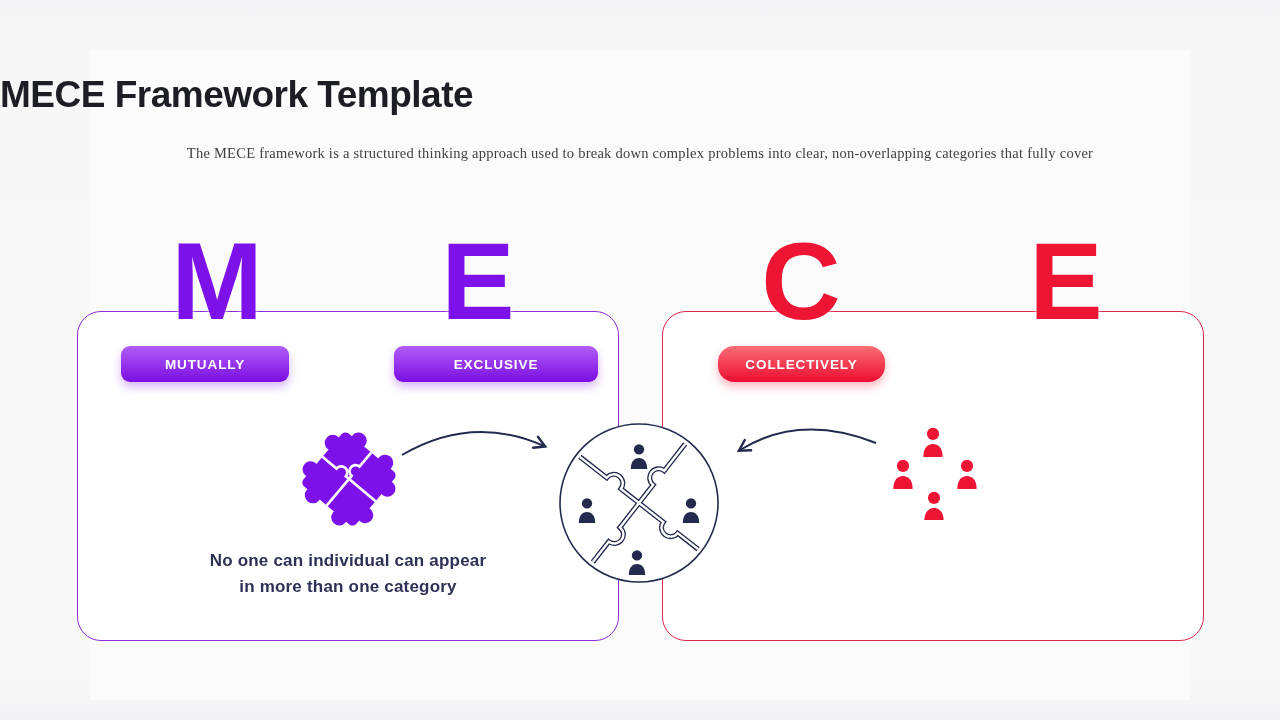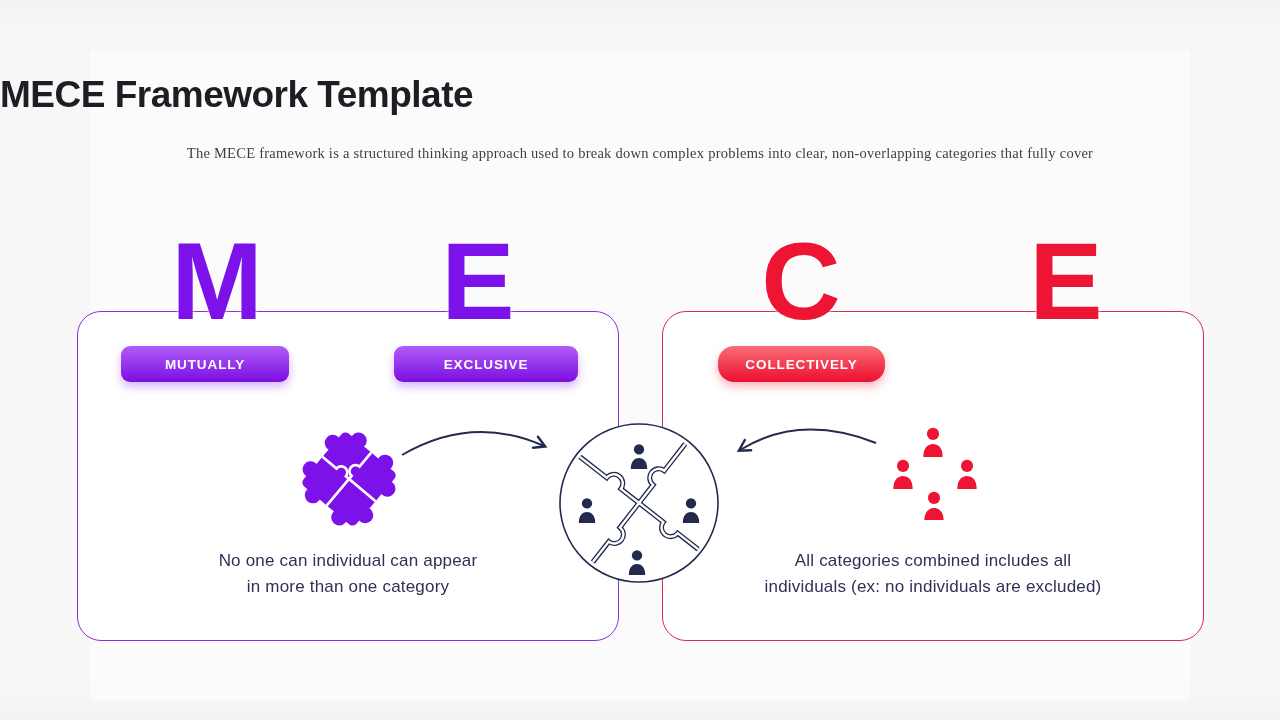--- a/index.html
+++ b/index.html
@@ -29,33 +29,33 @@
 
   .badge { position:absolute; top:346px; height:36px; border-radius:9px; z-index:4;
            display:flex; align-items:center; justify-content:center;
            color:#ffffff; font-size:13.5px; font-weight:bold; letter-spacing:0.9px; }
   .badge.purple { background:linear-gradient(180deg,#b express05df8 0%,#7b0ee1 100%);
                   background:linear-gradient(180deg,#b05df8 0%,#7b0ee1 100%);
                   box-shadow:0 5px 10px rgba(124,18,233,0.30); }
   .badge.red { background:linear-gradient(180deg,#fa6e76 0%,#ec0d30 100%);
                box-shadow:0 5px 10px rgba(238,20,52,0.30);border-radius:16px; }
   #badge-mutually    { left:121px; width:168px;text-align:center; }
-  #badge-exclusive   { left:394px; width:184px; }
+  #badge-exclusive   { left:394px; width:204px; }
   #badge-collectively{ left:718px; width:167px; }
   #badge-exhaustive  { left:990px; width:167px; }
 
   .icon-abs { position:absolute; z-index:4; }
   #puzzle-cluster { left:288px; top:418px; }
   #puzzle-circle  { left:556px; top:420px; z-index:5; }
   #people-group   { left:872px; top:416px; }
   #arrows-layer   { left:0; top:0; z-index:6; pointer-events:none; }
 
   .caption { position:absolute; top:548px; width:542px; text-align:center; z-index:4;
              font-size:17px; color:#2e3156; letter-spacing:0.2px; line-height:26px; }
-  .caption.left { left:77px; }
+  .caption.left { left:77px;font-weight:bold; }
   .caption.right { left:662px; }
 </style>
 </head>
 <body>
 
 <div class="slide">
 
   <div class="panel-bg"></div>
 
   <svg width="0" height="0" style="position:absolute" aria-hidden="true">
@@ -136,18 +136,14 @@
 
   <svg class="icon-abs" id="arrows-layer" width="1280" height="720" viewBox="0 0 1280 720">
     <path d="M402 455 Q472 414 544 446" fill="none" stroke="#232a4d" stroke-width="2" marker-end="url(#arrow-head)"></path>
     <path d="M876 443 Q800 413 740 450" fill="none" stroke="#232a4d" stroke-width="2" marker-end="url(#arrow-head)"></path>
   </svg>
 
   <div class="caption left">
     <span>No one can individual can appear</span><br>
     <span>in more than one category</span>
   </div>
-  <div class="caption right">
-    <span>All categories combined includes all</span><br>
-    <span>individuals (ex: no individuals are excluded)</span>
-  </div>
 
 </div>
 
 </body></html>

